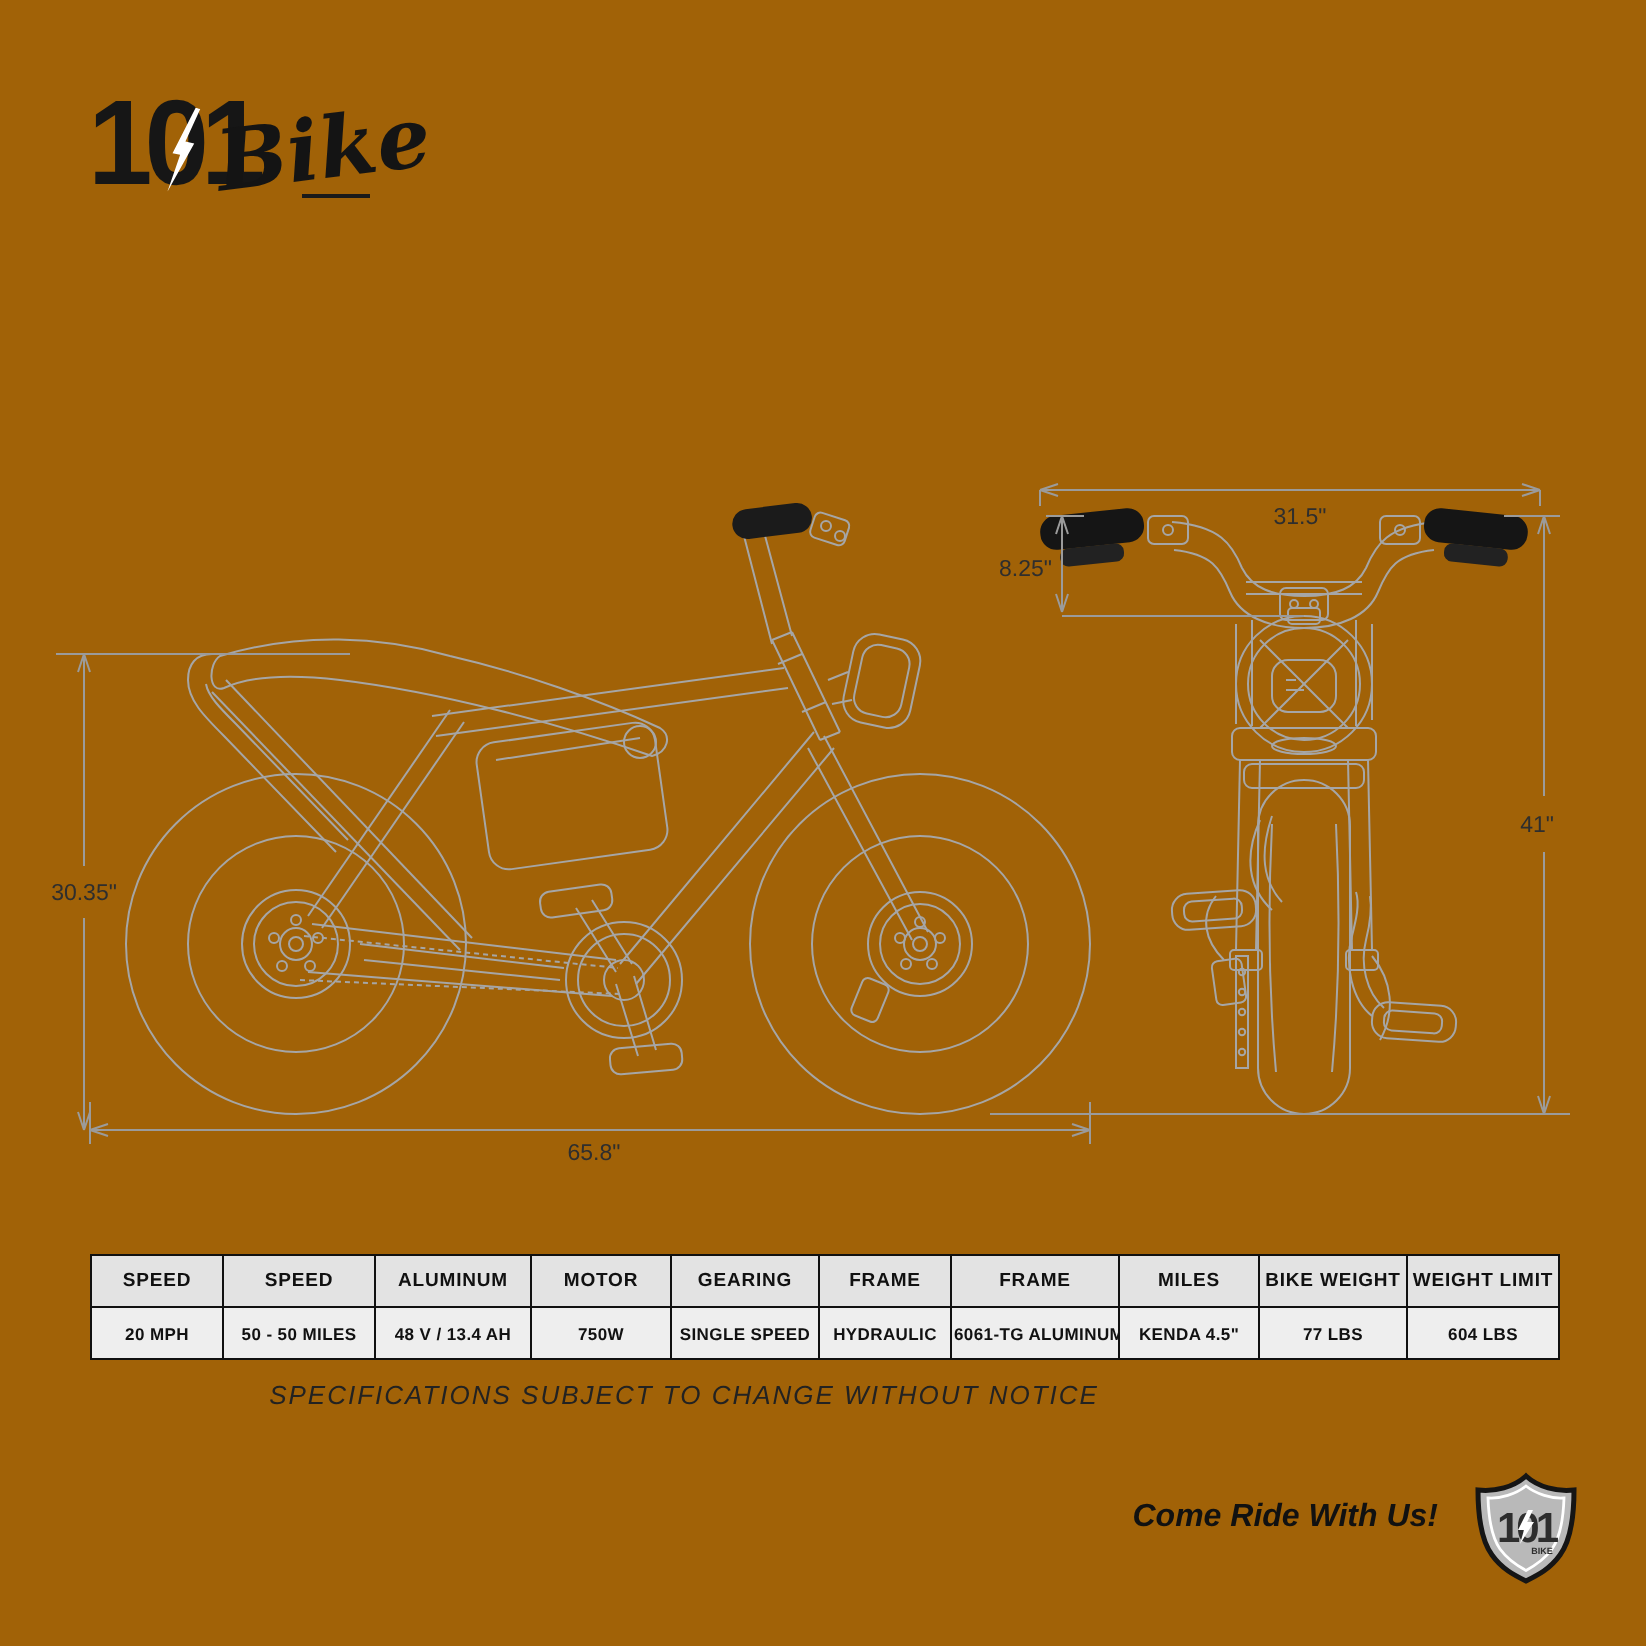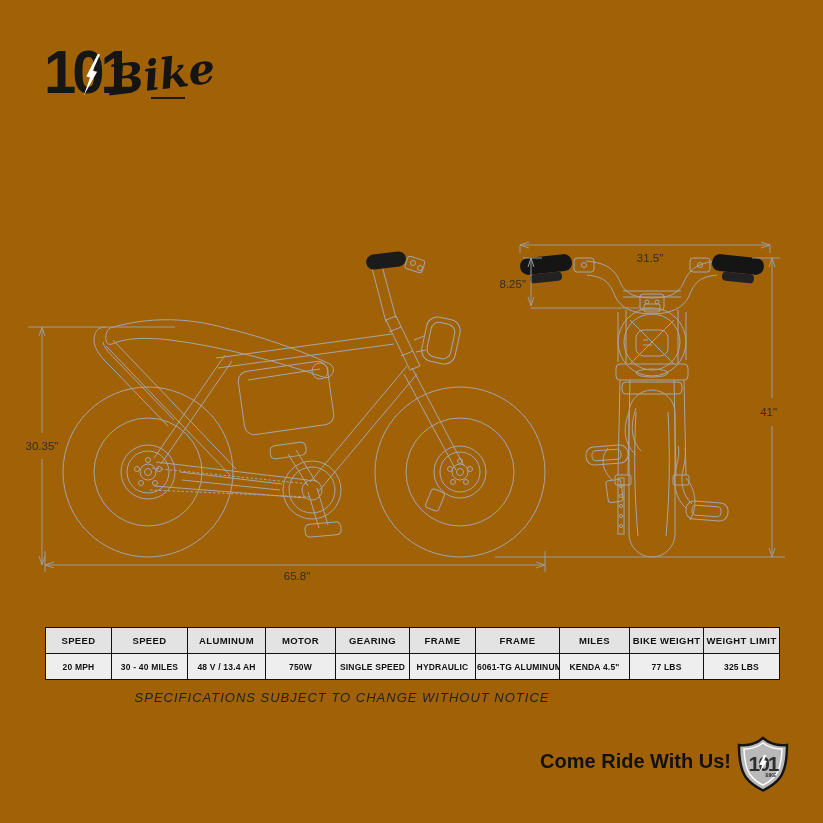--- a/index.html
+++ b/index.html
@@ -22,22 +22,22 @@
   
   #spec-table{position:absolute;left:45px;top:627px;width:734px;border-collapse:collapse;
               table-layout:fixed;}
   #spec-table td{border:1px solid #111;text-align:center;vertical-align:middle;
                  font-weight:bold;color:#111;overflow:hidden;white-space:nowrap;}
   #spec-table tr.hdr td{height:23px;background:#e3e3e3;font-size:9.5px;letter-spacing:.4px;}
   #spec-table tr.val td{height:23px;background:#eeeeee;font-size:8.5px;letter-spacing:.2px;margin-left:28px;}
   
   #disclaimer{position:absolute;left:0;top:690px;width:684px;text-align:center;
               font-style:italic;font-size:13px;letter-spacing:1px;color:#222;}
-  #cta{position:absolute;right:92px;top:750px;font-size:20px;font-weight:bold;
-       color:#111;}
+  #cta{position:absolute;right:104px;top:750px;font-size:16px;font-weight:bold;
+       font-style:italic;color:#111;}
   #badge{position:absolute;left:736px;top:735px;width:54px;height:58px;}
 </style>
 </head>
 <body>
 
 <div id="canvas">
 
   <div id="logo">
     <div id="logo-number">101</div>
     <div id="logo-bolt"></div>
@@ -269,29 +269,29 @@
           <td>MOTOR</td>
           <td>GEARING</td>
           <td>FRAME</td>
           <td>FRAME</td>
           <td>MILES</td>
           <td>BIKE WEIGHT</td>
           <td>WEIGHT LIMIT</td>
         </tr>
       <tr class="val">
           <td>20 MPH</td>
-          <td>30 - 40 MILES</td>
+          <td>50 - 50 MILES</td>
           <td>48 V / 13.4 AH</td>
           <td>750W</td>
           <td>SINGLE SPEED</td>
           <td>HYDRAULIC</td>
           <td>6061-TG ALUMINUM</td>
           <td>KENDA 4.5"</td>
           <td>77 LBS</td>
-          <td>325 LBS</td>
+          <td>604 LBS</td>
         </tr>
     </tbody>
   </table>
 
   <div id="disclaimer">SPECIFICATIONS SUBJECT TO CHANGE WITHOUT NOTICE</div>
 
   <div id="cta">Come Ride With Us!</div>
 
   <svg id="badge" viewBox="0 0 54 58">
     <path d="M27,3 C21,8.5 11.5,11 3,10 C3,22 4.5,35 10,42.5 C15,49.5 21,52.5 27,55.5

